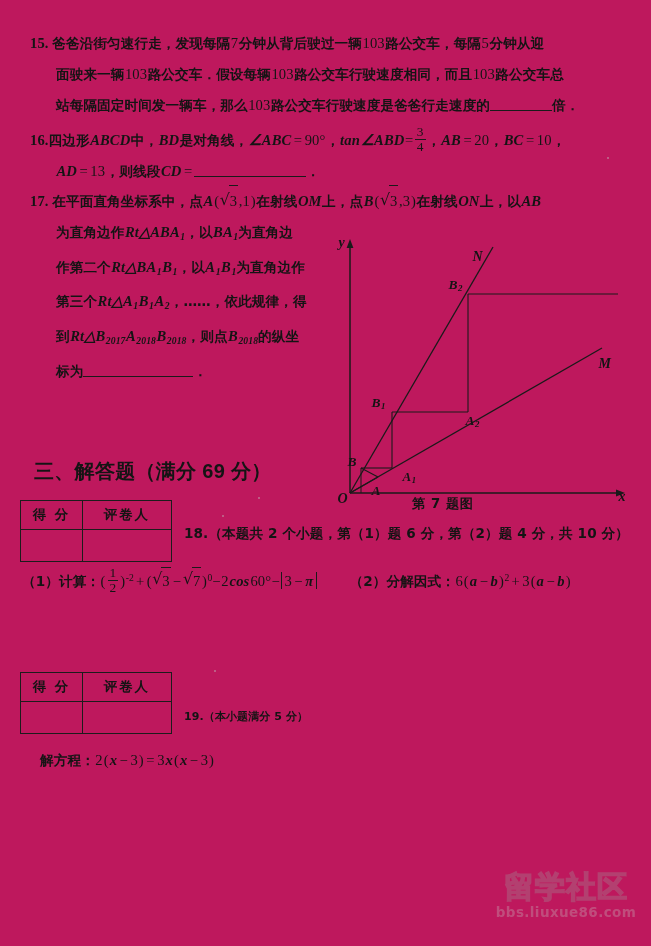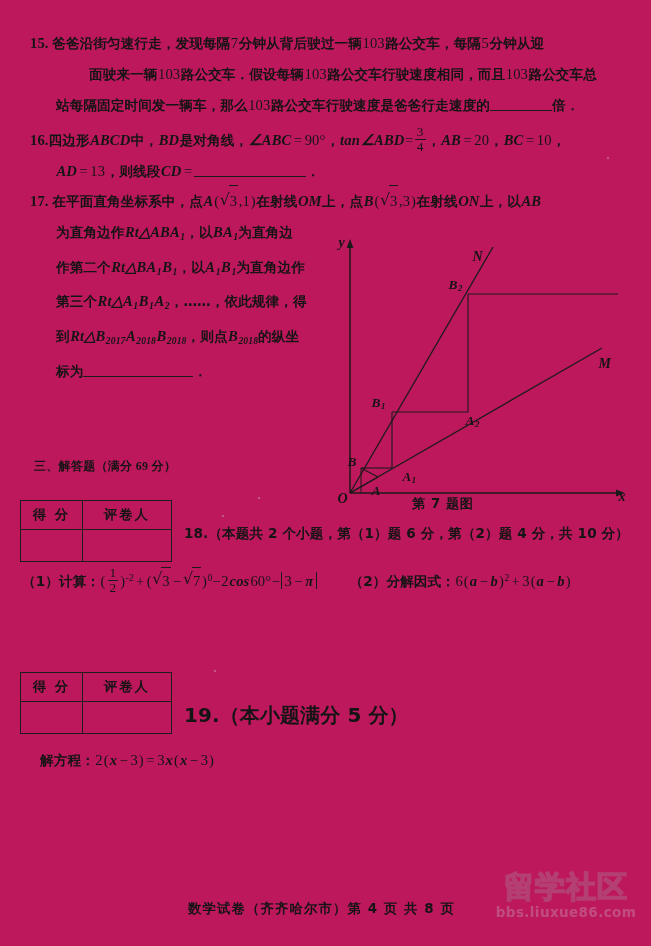--- a/index.html
+++ b/index.html
@@ -128,22 +128,22 @@
     letter-spacing: 2px;
     padding: 0;
   }
   .score-table td.cell-empty { height: 31px; }
   .score-table td.col-a { width: 62px; }
   .score-table td.col-b { width: 90px; margin-left: 36px; }
 
   
   .section-head {
     position: absolute;
-    font-family: Liberation Serif, serif;
-    font-size: 12px;
+    font-family: Liberation Sans, sans-serif;
+    font-size: 20px;
     font-weight: 700;
     letter-spacing: 0.3px;
   }
 
   
   .figure-wrap { position: absolute; }
   .fig-caption {
     position: absolute;
     font-family: "DejaVu Sans", "Liberation Sans", sans-serif;
     font-size: 13.2px;
@@ -194,21 +194,21 @@
 </head>
 <body>
 
 <div class="page">
 
   <div class="q-block" style="left:30px; top:28px; width:600px;">
     <div>
       <span class="num">15.</span>
       <span class="cn">爸爸沿街匀速行走，发现每隔</span><span class="mn">7</span><span class="cn">分钟从背后驶过一辆</span><span class="mn">103</span><span class="cn">路公交车，每隔</span><span class="mn">5</span><span class="cn">分钟从迎</span>
     </div>
-    <div style="padding-left:26px;text-align:center;">
+    <div style="padding-left:26px;">
       <span class="cn">面驶来一辆</span><span class="mn">103</span><span class="cn">路公交车．假设每辆</span><span class="mn">103</span><span class="cn">路公交车行驶速度相同，而且</span><span class="mn">103</span><span class="cn">路公交车总</span>
     </div>
     <div style="padding-left:26px;">
       <span class="cn">站每隔固定时间发一辆车，那么</span><span class="mn">103</span><span class="cn">路公交车行驶速度是爸爸行走速度的</span><span class="blank-line" style="width:62px;"></span><span class="cn">倍．</span>
     </div>
   </div>
 
   <div class="q-block" style="left:30px; top:125px; width:600px;">
     <div>
       <span class="num">16.</span><span class="cn">四边形</span><span class="mi">ABCD</span><span class="cn">中，</span><span class="mi">BD</span><span class="cn">是对角线，</span><span class="mi">∠ABC</span><span class="op">=</span><span class="mn">90°</span><span class="cn">，</span><span class="mi">tan</span><span class="mi">∠ABD</span><span>=</span><span class="frac"><span class="top">3</span><span class="bot">4</span></span><span class="cn">，</span><span class="mi">AB</span><span class="op">=</span><span class="mn">20</span><span class="cn">，</span><span class="mi">BC</span><span class="op">=</span><span class="mn">10</span><span class="cn">，</span>
@@ -317,28 +317,27 @@
       <td class="col-b">评卷人</td>
     </tr>
     <tr>
       <td class="col-a cell-empty"></td>
       <td class="col-b cell-empty"></td>
     </tr>
   </tbody>
     </table>
 
   <div class="q-block" style="left:184px; top:700px; width:400px;">
-    <span class="cn" style="font-size:20px;">19.（本小题满分 5 分）</span>
+    <span class="cn" style="font-size:11px;">19.（本小题满分 5 分）</span>
   </div>
 
   <div class="q-block" style="left:40px; top:745px; width:400px;">
     <span class="cn">解方程：</span><span class="mn">2</span><span class="mn">(</span><span class="mi">x</span><span class="op">−</span><span class="mn">3</span><span class="mn">)</span><span class="op">=</span><span class="mn">3</span><span class="mi">x</span><span class="mn">(</span><span class="mi">x</span><span class="op">−</span><span class="mn">3</span><span class="mn">)</span>
   </div>
 
-  <div class="footer" style="left:188px; top:900px;">数学试卷（齐齐哈尔市）第 4 页  共 8 页</div>
 
   <div class="watermark" style="left:486px; top:872px; width:160px;">
     <div class="wm-top">留学社区</div>
     <div class="wm-bot">bbs.liuxue86.com</div>
   </div>
 
   <span class="speck" style="left:258px; top:497px; width:2px; height:2px;"></span>
   <span class="speck" style="left:222px; top:515px; width:2px; height:2px;"></span>
   <span class="speck" style="left:214px; top:670px; width:2px; height:2px;"></span>
   <span class="speck" style="left:607px; top:157px; width:2px; height:2px;"></span>

